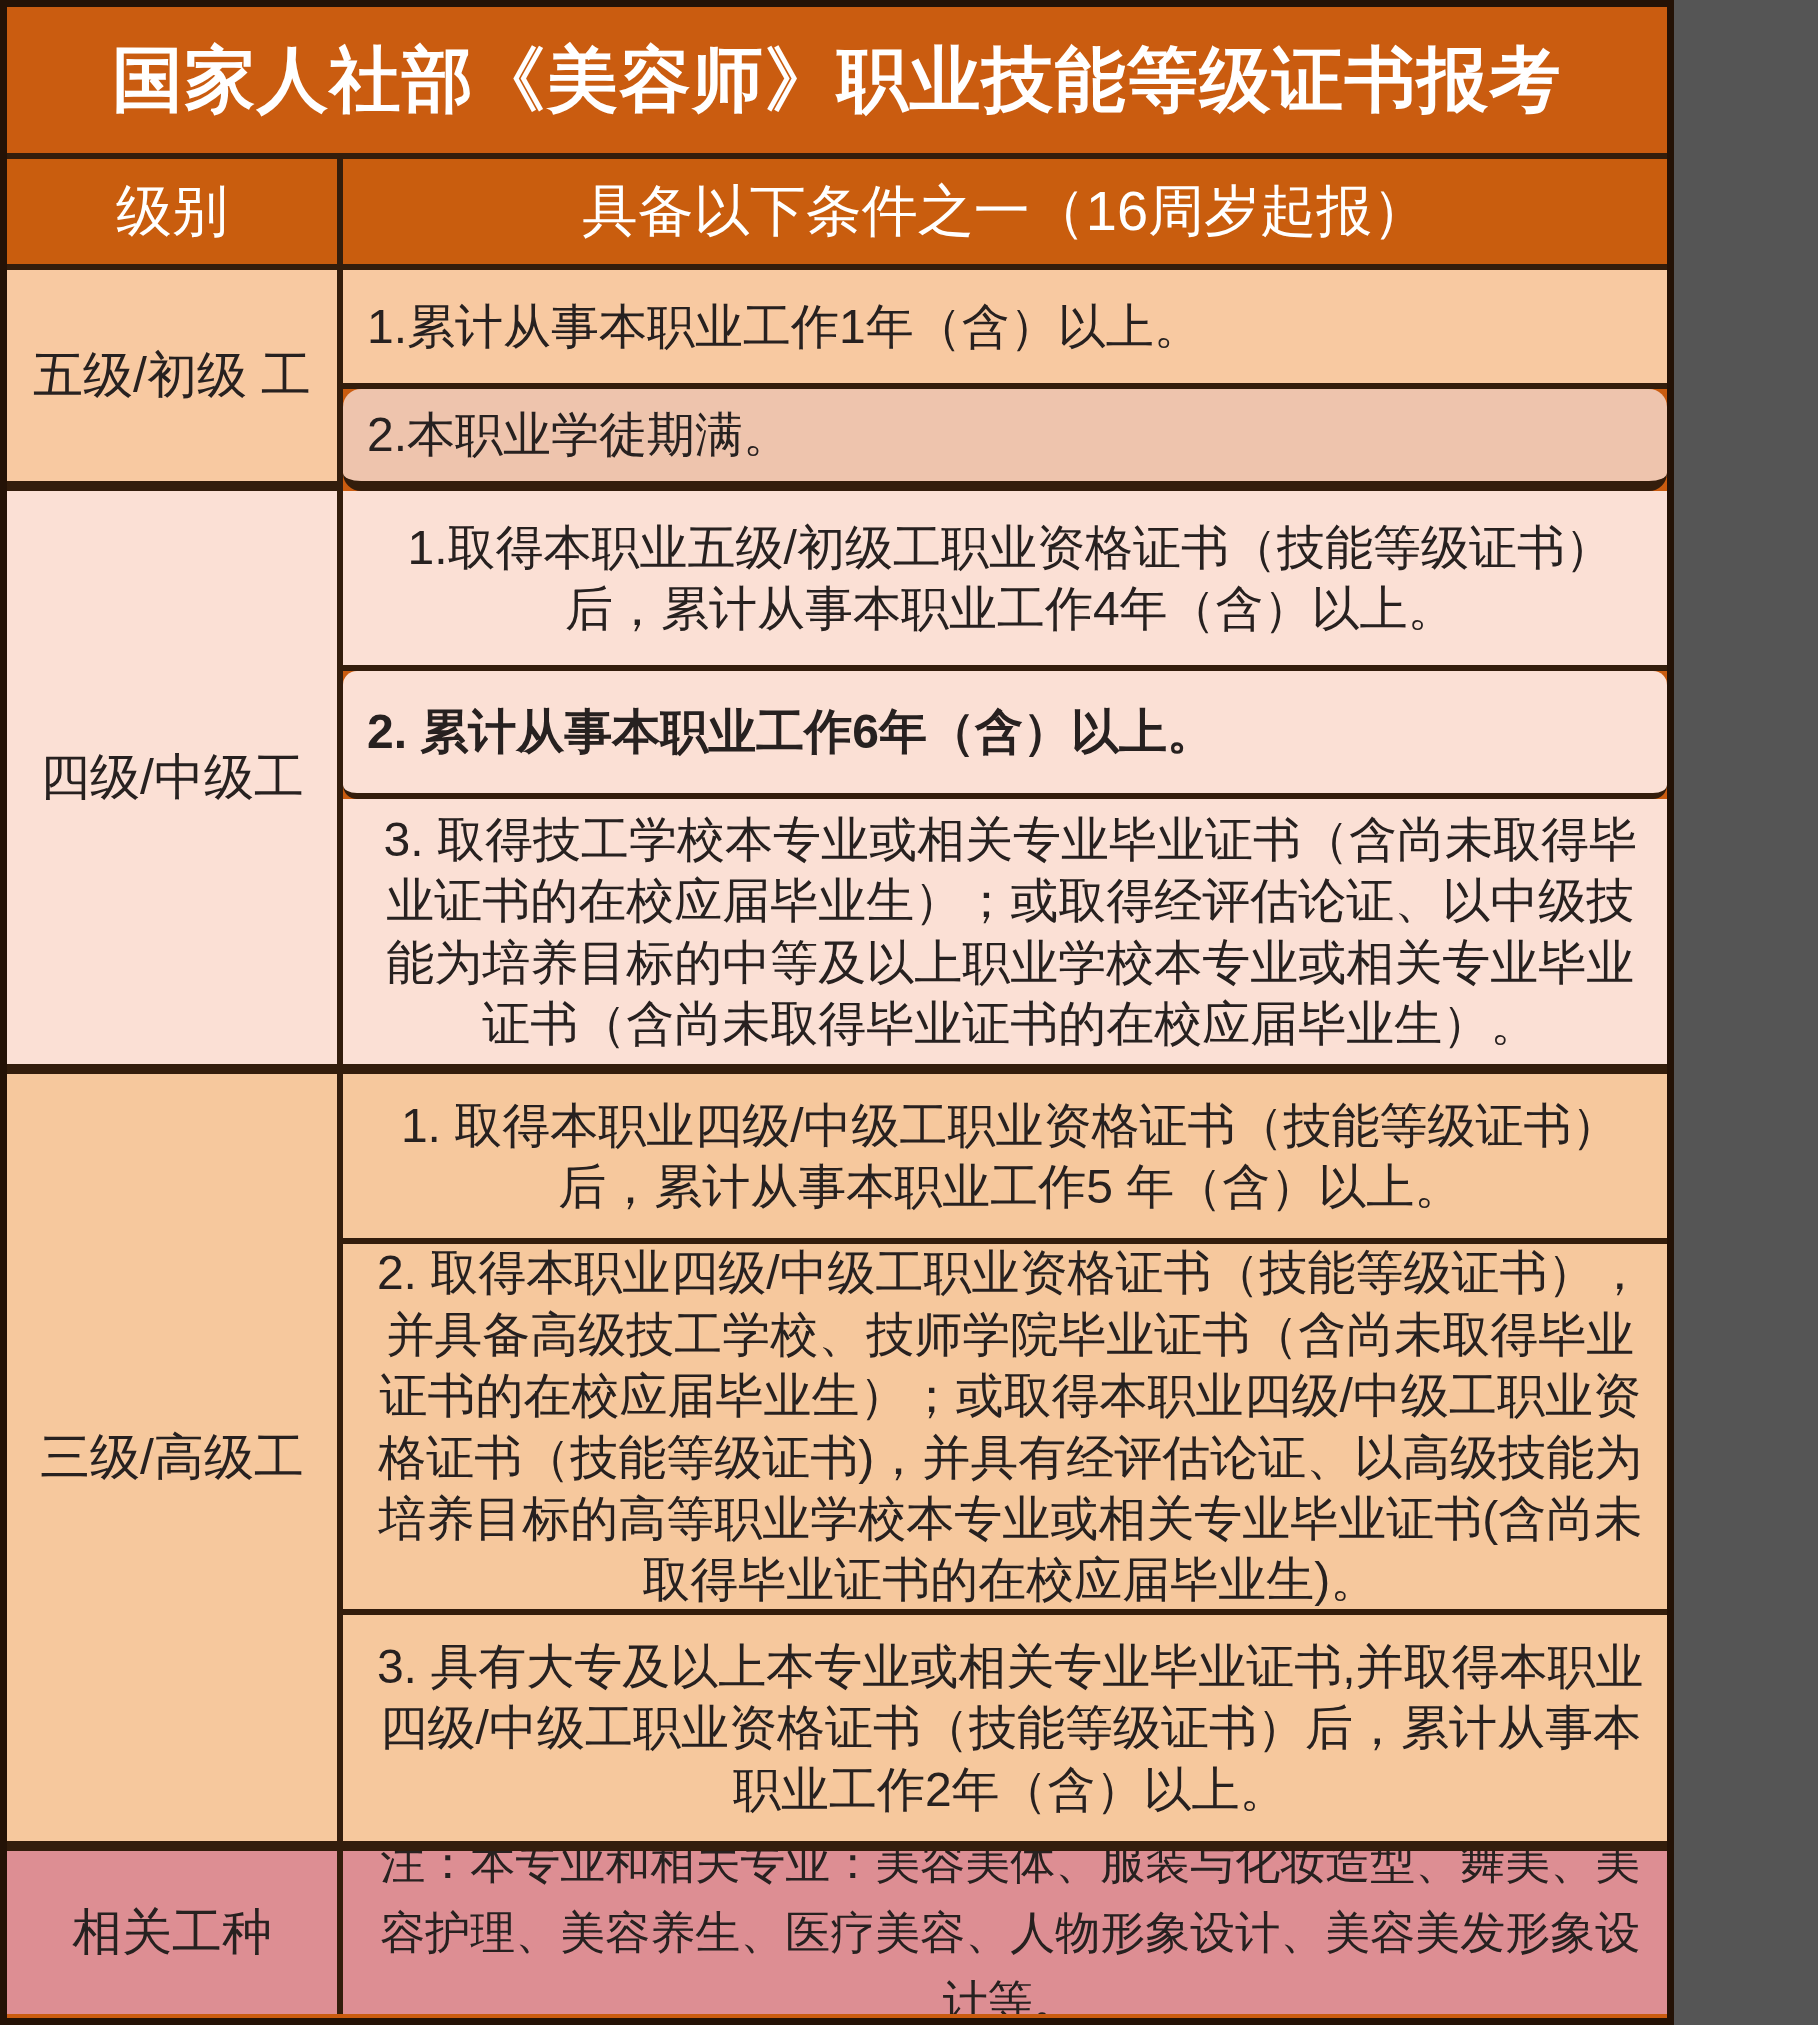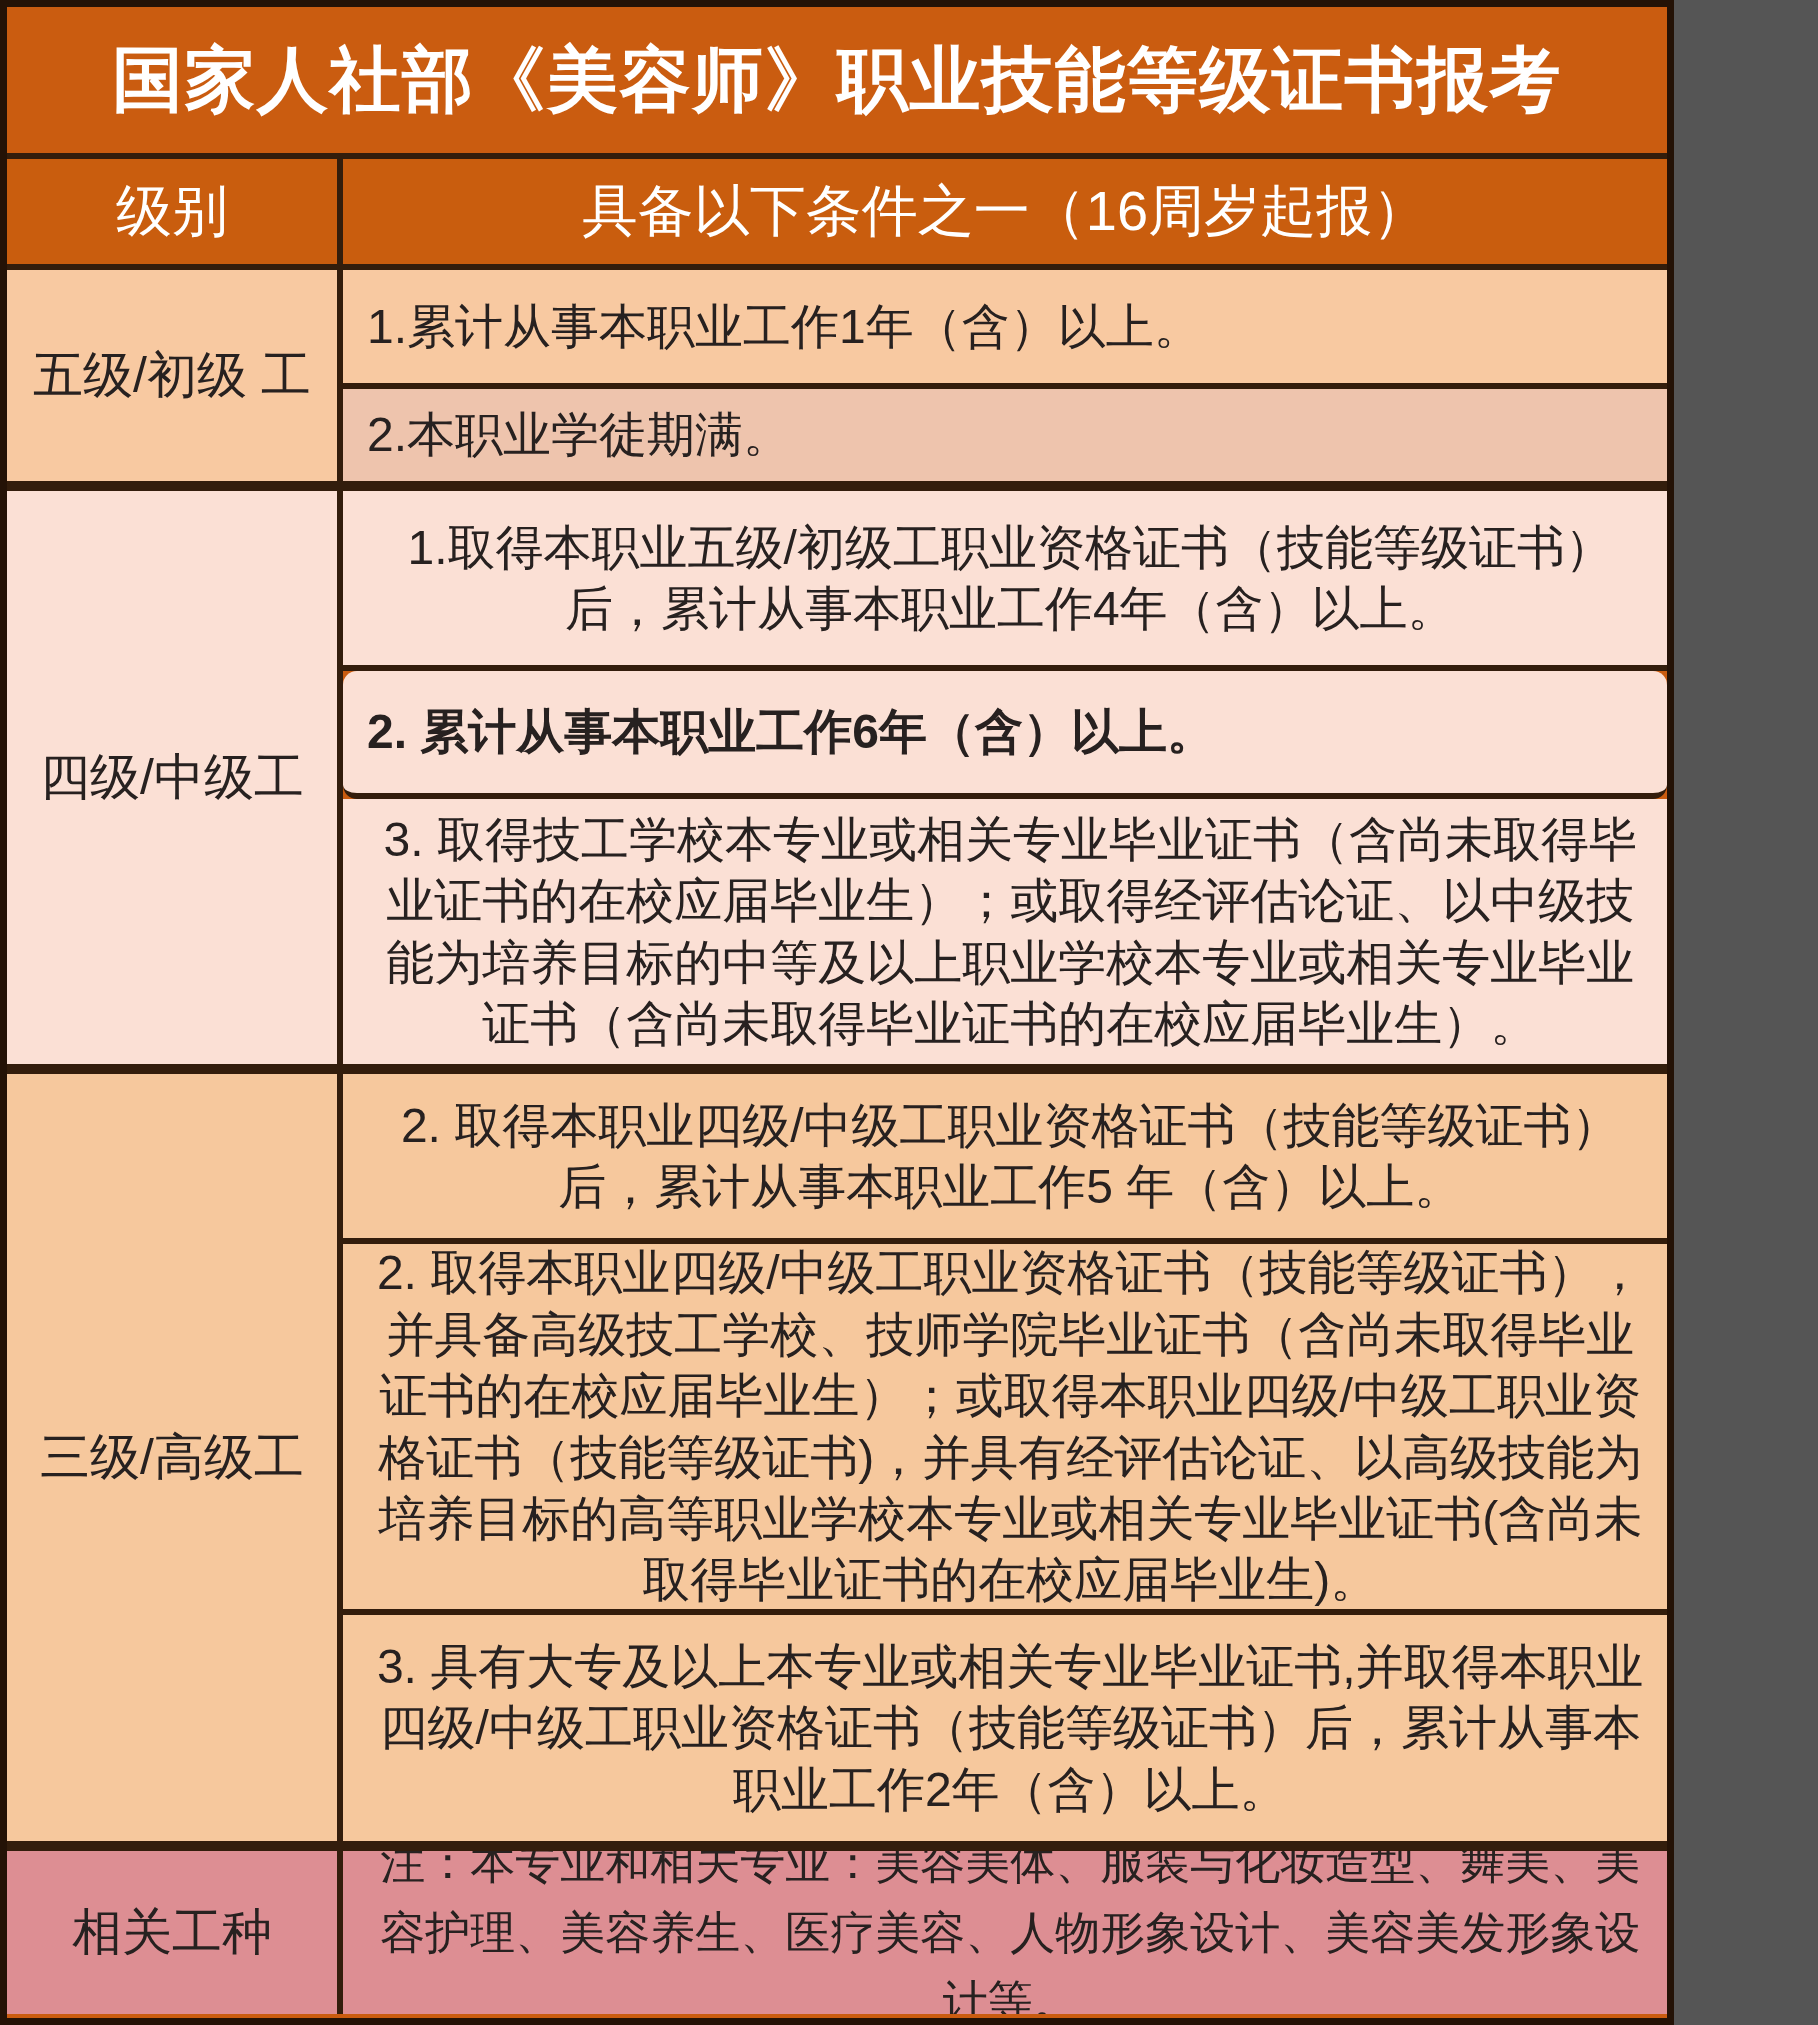--- a/index.html
+++ b/index.html
@@ -63,21 +63,21 @@
     color:#ffffff;
     font-size:56px;
     display:flex;align-items:center;justify-content:center;
     font-weight:400;
   }
   .hdr-left{border-right:6px solid var(--line);}
   .b-minor{border-bottom:6px solid var(--line);}
   .b-major{border-bottom:10.5px solid var(--line);}
   .bold{font-weight:700;border-radius:14px;}
   .bg5{background:var(--row5-bg);}
-  .bg5alt{background:var(--row5alt-bg);}
+  .bg5alt{background:var(--row5alt-bg);border-radius:18px;}
   .bg4{background:var(--row4-bg);}
   .bg3{background:var(--row3-bg);}
   .bgf{background:var(--footer-bg);}
   .span2{grid-row:span 2;}
   .span3{grid-row:span 3;}
   .note{font-size:45px;line-height:1.55;}
 </style>
 </head>
 <body>
 
@@ -93,21 +93,21 @@
     <div class="cell labelcol bg5 span2 b-major">五级/初级 工</div>
     <div class="cell cond bg5 b-minor">1.累计从事本职业工作1年（含）以上。</div>
     <div class="cell cond bg5alt b-major">2.本职业学徒期满。</div>
 
     <div class="cell labelcol bg4 span3 b-major">四级/中级工</div>
     <div class="cell cond bg4 b-minor">1.取得本职业五级/初级工职业资格证书（技能等级证书）后，累计从事本职业工作4年（含）以上。</div>
     <div class="cell cond bg4 b-minor bold">2. 累计从事本职业工作6年（含）以上。</div>
     <div class="cell cond bg4 b-major">3. 取得技工学校本专业或相关专业毕业证书（含尚未取得毕业证书的在校应届毕业生）；或取得经评估论证、以中级技能为培养目标的中等及以上职业学校本专业或相关专业毕业证书（含尚未取得毕业证书的在校应届毕业生）。</div>
 
     <div class="cell labelcol bg3 span3 b-major">三级/高级工</div>
-    <div class="cell cond bg3 b-minor">2. 取得本职业四级/中级工职业资格证书（技能等级证书）后，累计从事本职业工作5 年（含）以上。</div>
+    <div class="cell cond bg3 b-minor">1. 取得本职业四级/中级工职业资格证书（技能等级证书）后，累计从事本职业工作5 年（含）以上。</div>
     <div class="cell cond bg3 b-minor">2. 取得本职业四级/中级工职业资格证书（技能等级证书），并具备高级技工学校、技师学院毕业证书（含尚未取得毕业证书的在校应届毕业生）；或取得本职业四级/中级工职业资格证书（技能等级证书)，并具有经评估论证、以高级技能为培养目标的高等职业学校本专业或相关专业毕业证书(含尚未取得毕业证书的在校应届毕业生)。</div>
     <div class="cell cond bg3 b-major">3. 具有大专及以上本专业或相关专业毕业证书,并取得本职业四级/中级工职业资格证书（技能等级证书）后，累计从事本职业工作2年（含）以上。</div>
 
     <div class="cell labelcol bgf">相关工种</div>
     <div class="cell cond bgf note">注：本专业和相关专业：美容美体、服装与化妆造型、舞美、美容护理、美容养生、医疗美容、人物形象设计、美容美发形象设计等。</div>
 
   </div>
 </div>
 
 

